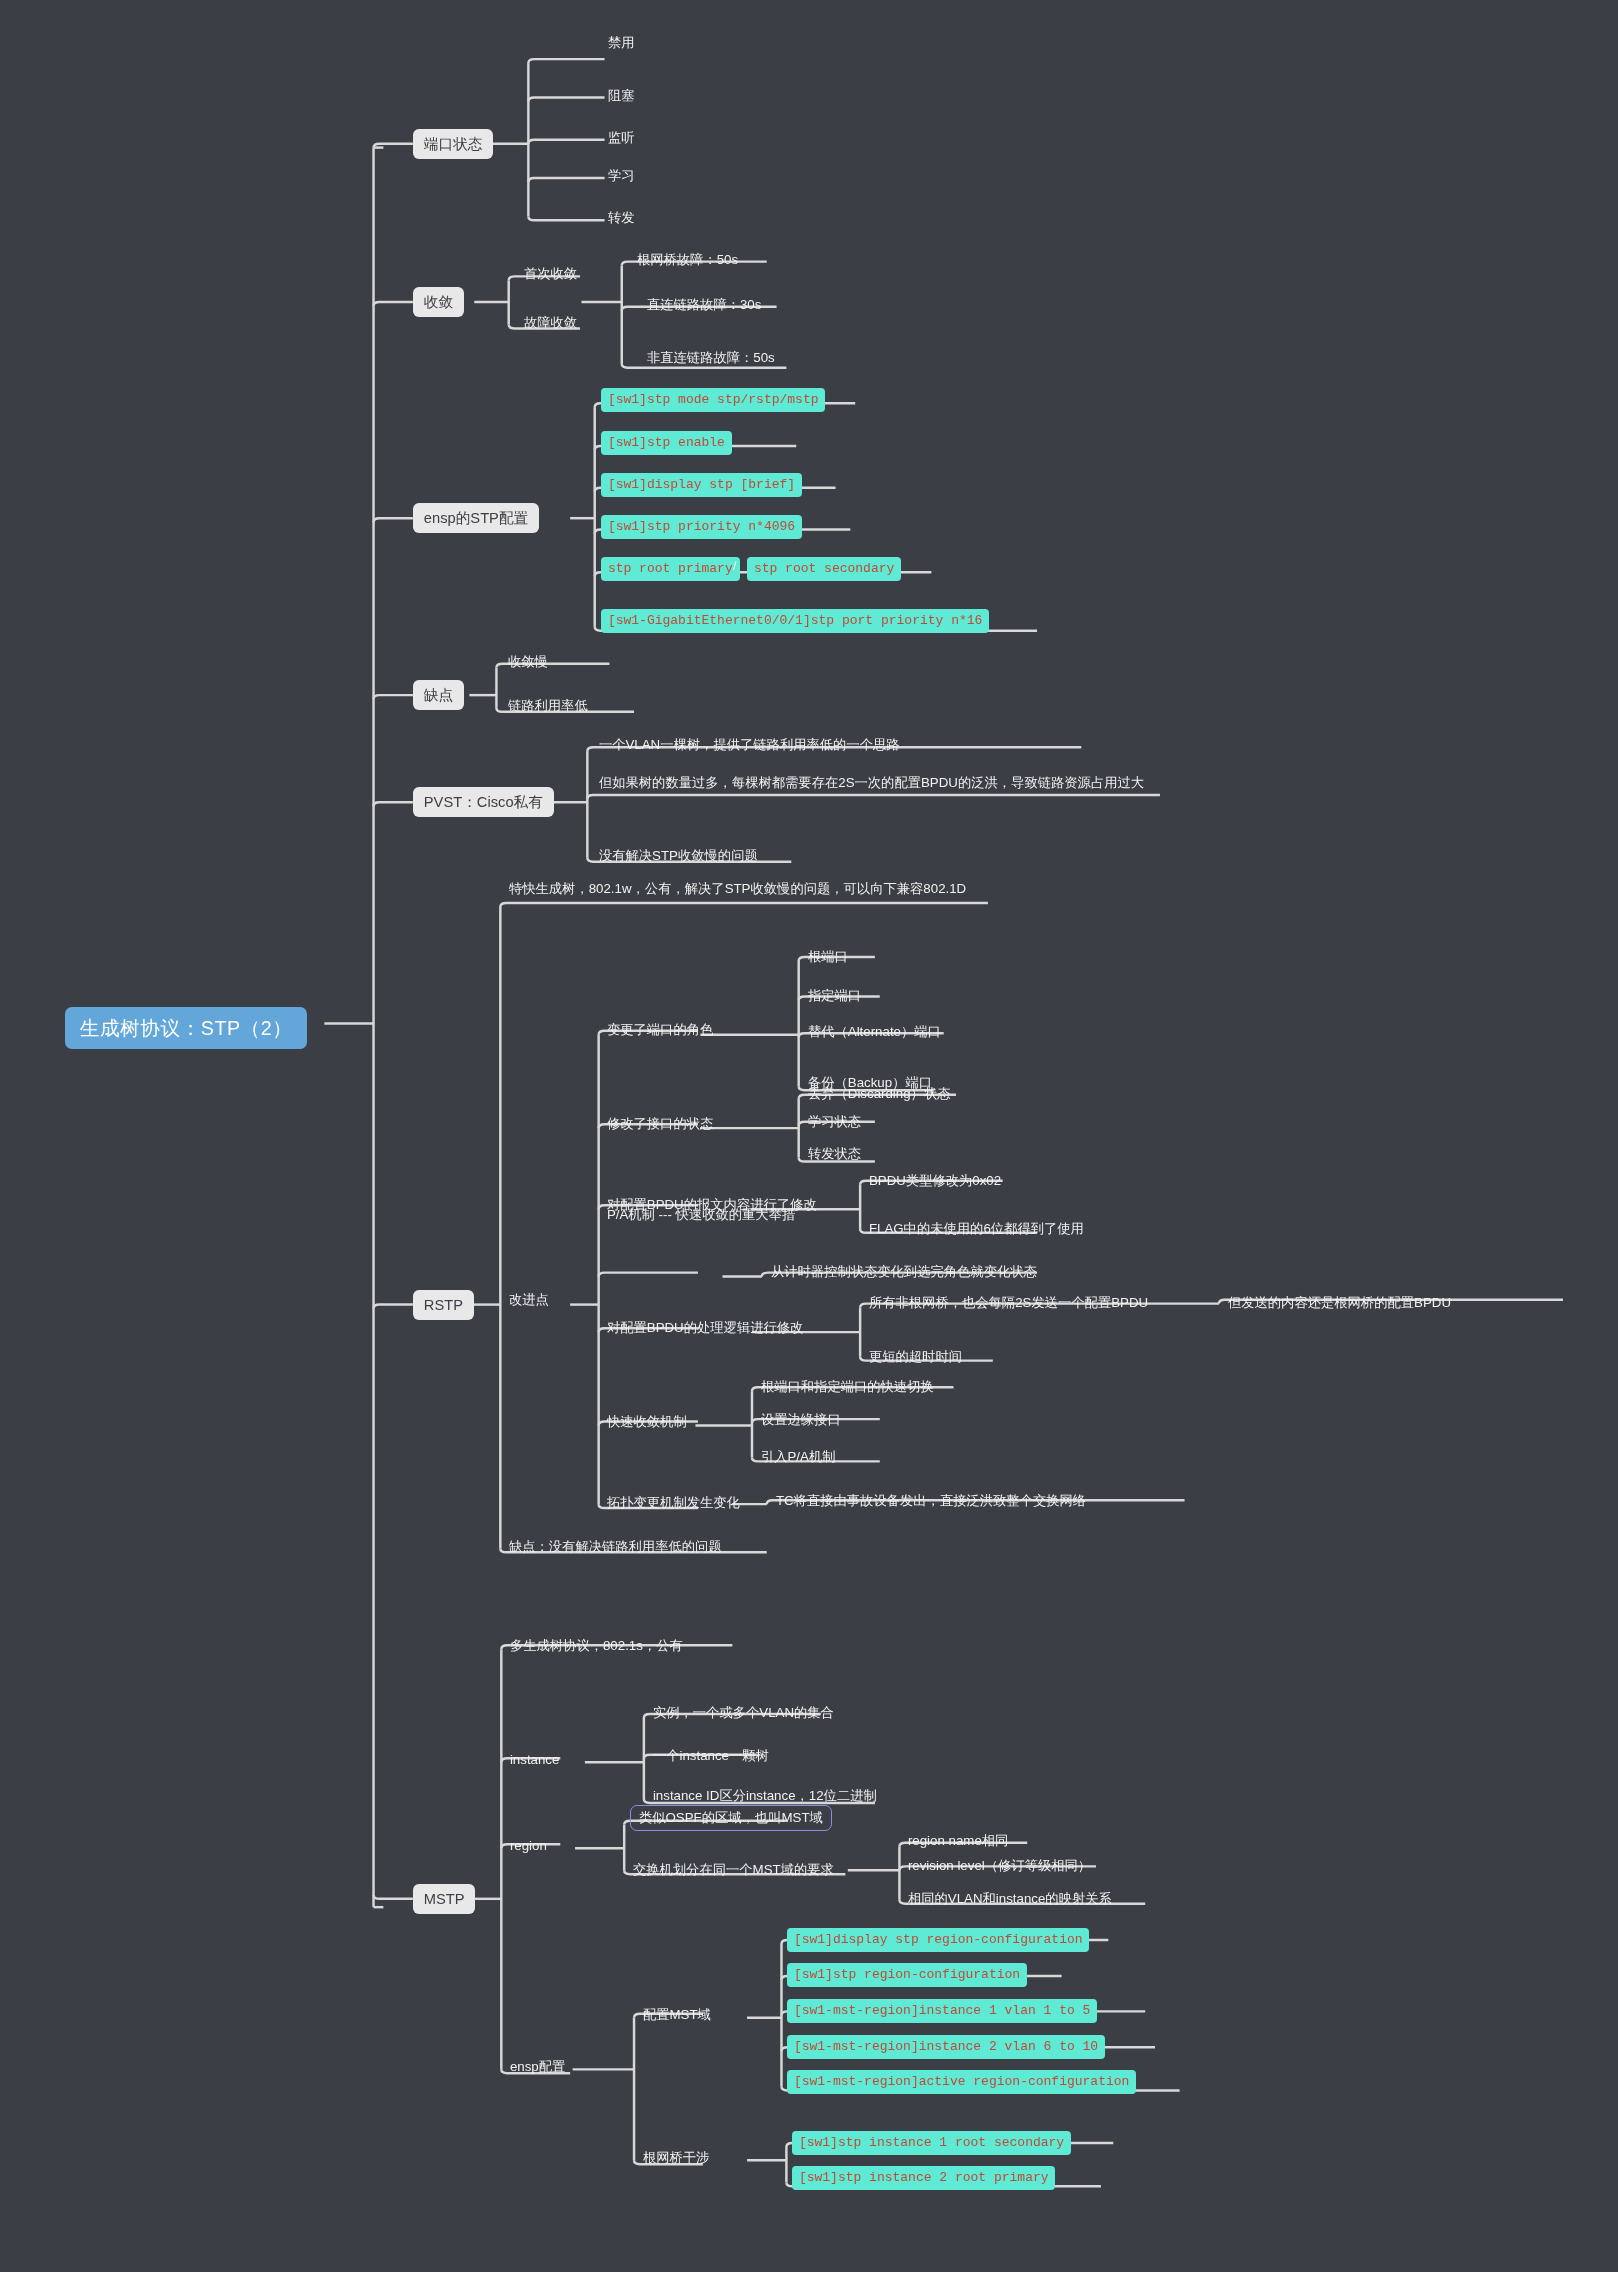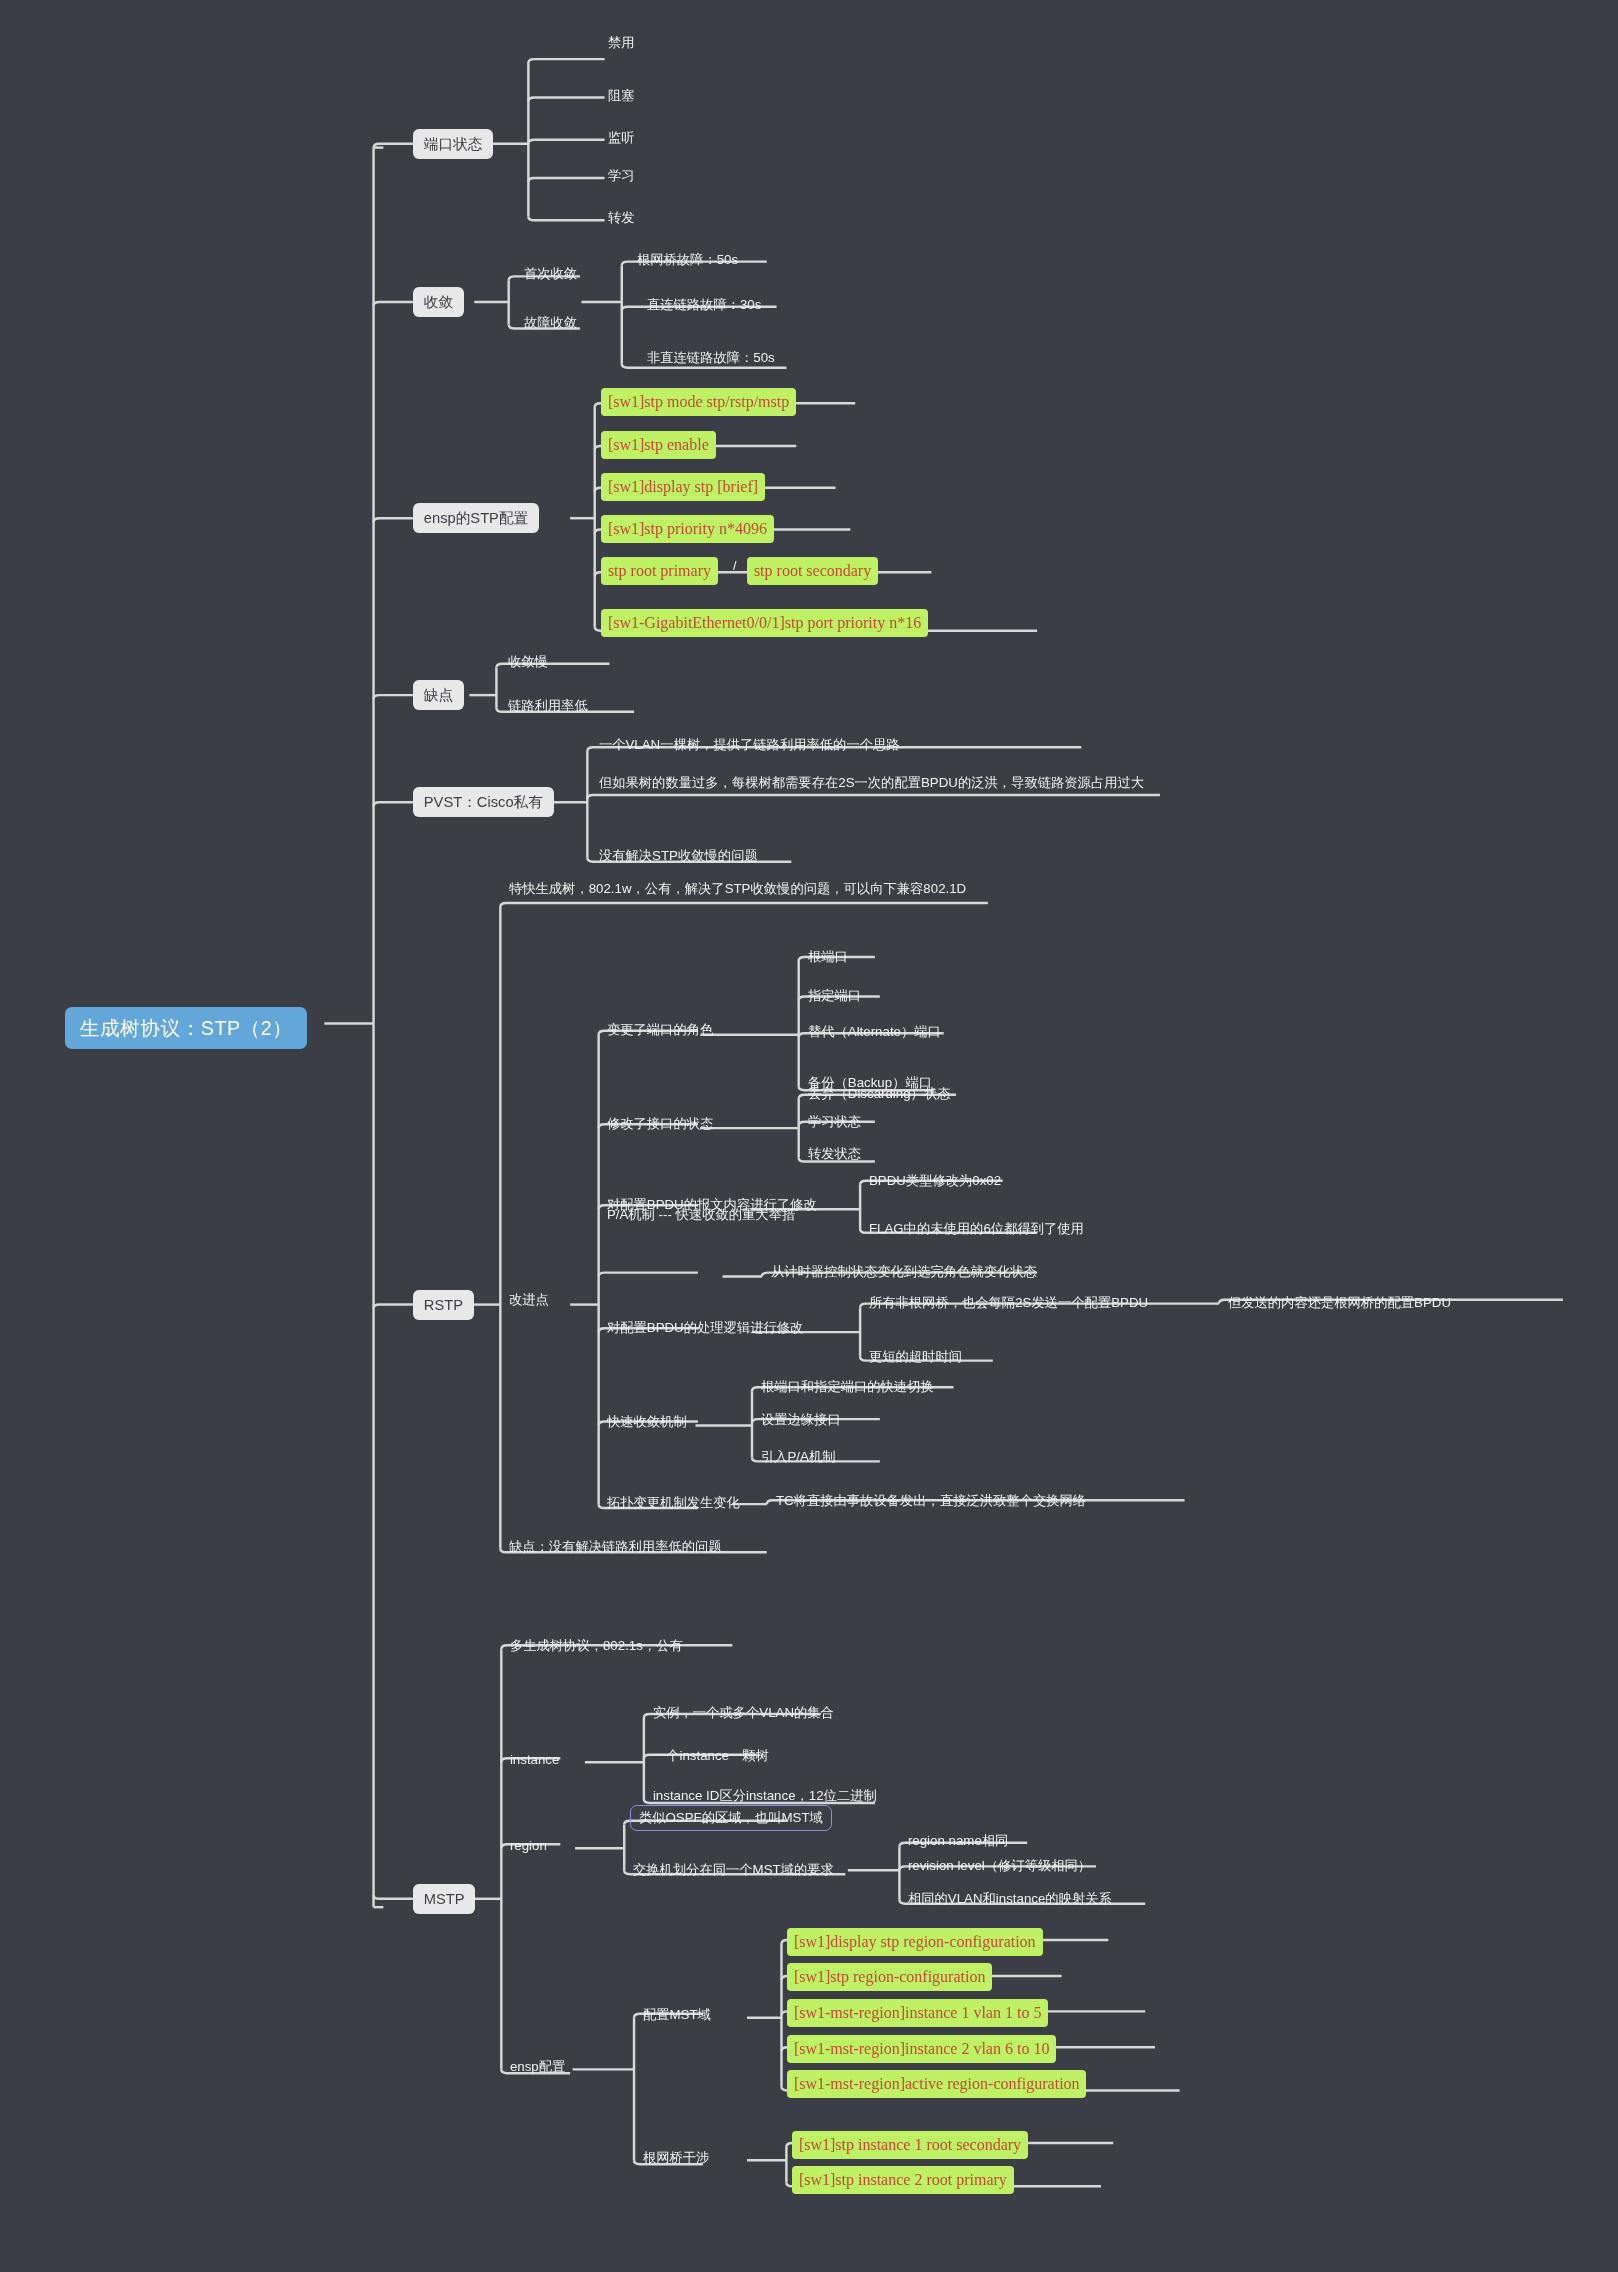--- a/index.html
+++ b/index.html
@@ -38,25 +38,25 @@
   }
   
   .txt{
     color:#f2f2f2;
     font-size:13.3px;
     background:transparent;
     padding:2px 2.9px;
   }
   
   .code{
-    background:#bef264;
+    background:#5eead4;
     color:#c34a36;
     border-radius:3.9px;
-    font-family:Liberation Serif, serif;
-    font-size:16px;
+    font-family:Liberation Mono, monospace;
+    font-size:13px;
     padding:3.9px 6.9px;
   }
   
   .outlined{
     color:#f2f2f2;
     font-size:13.3px;
     border:1.5px solid #8d8ee0;
     border-radius:6.9px;
     padding:3.9px 7.9px;
     background:transparent;

